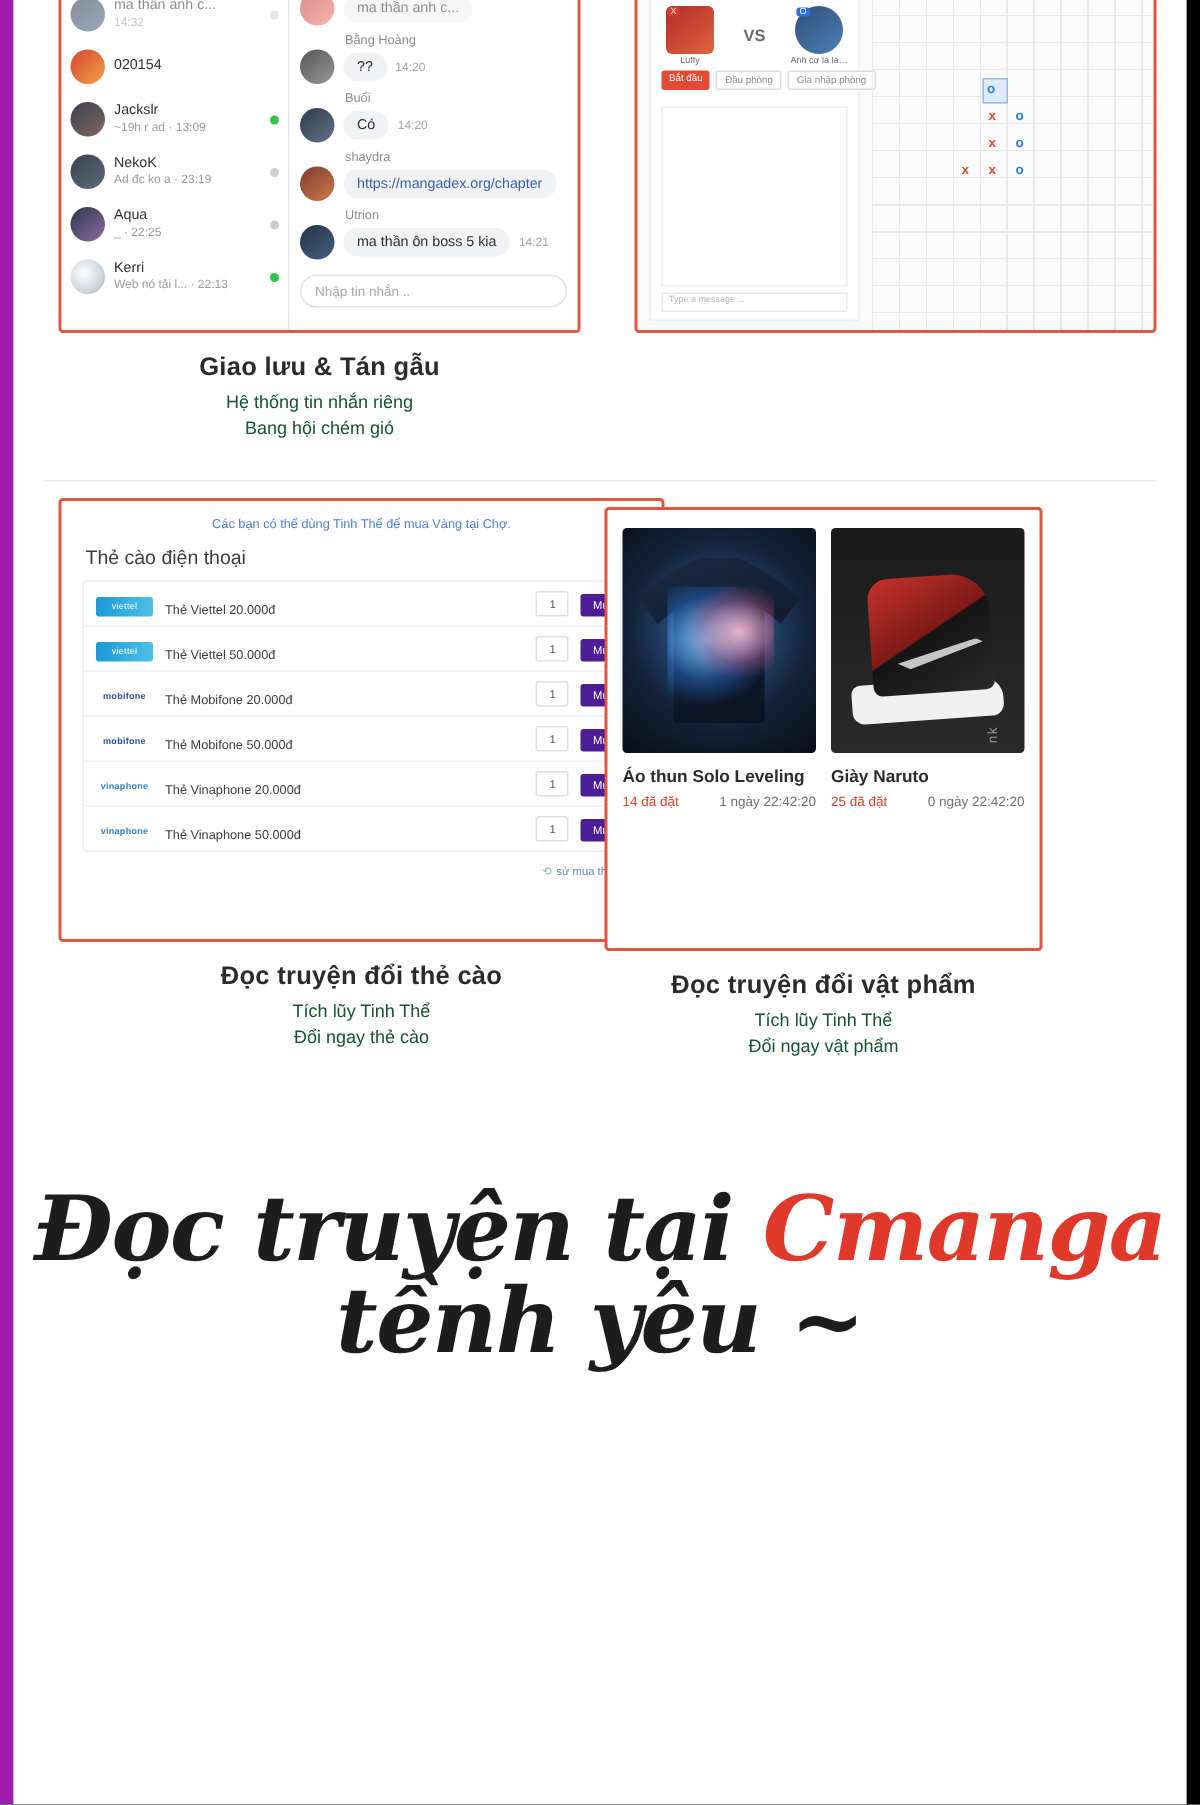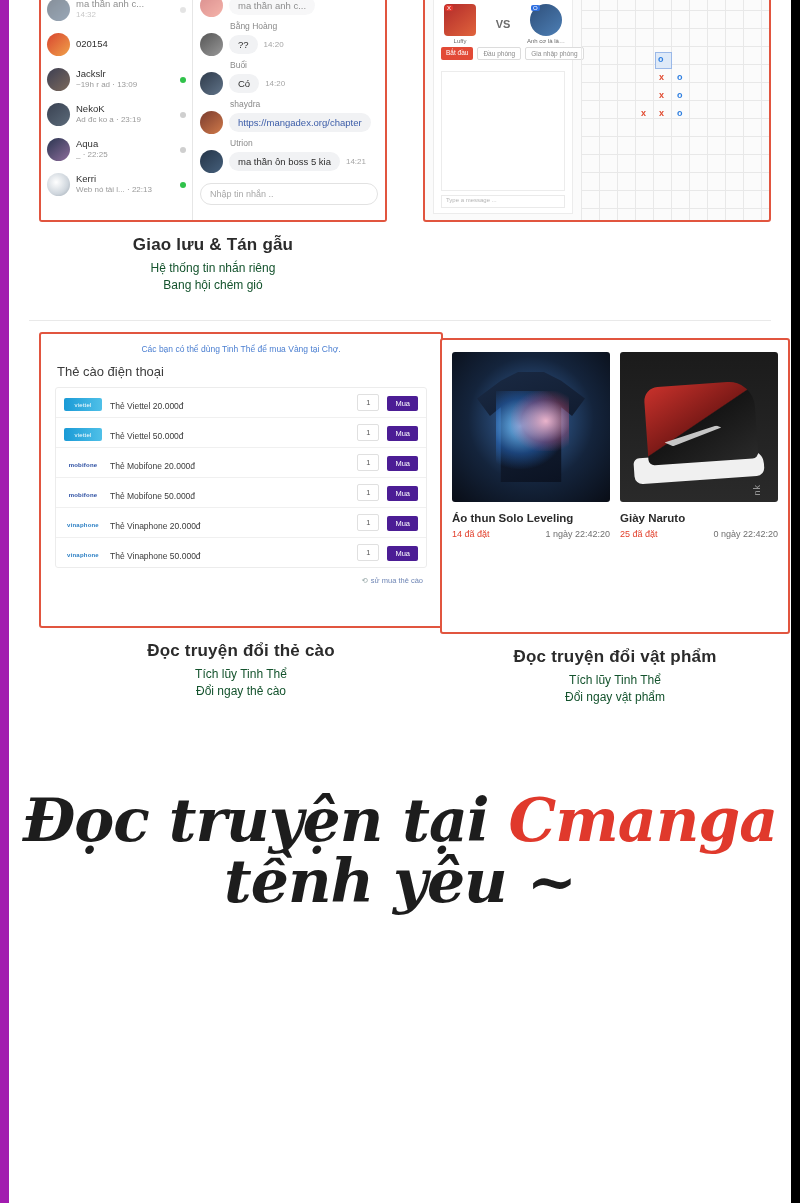--- a/index.html
+++ b/index.html
@@ -595,21 +595,21 @@
     </div>
     <div class="caption">
       <div class="title">Đọc truyện đổi thẻ cào</div>
       <div class="sub">
         <div>Tích lũy Tinh Thể</div>
         <div>Đổi ngay thẻ cào</div>
       </div>
     </div>
   </div>
 
-  <div class="feature" style="left:431px; top:338px; width:350px;">
+  <div class="feature" style="left:394px; top:338px; width:292px;">
     <div class="shot item-shot" style="height:296px;">
       <div class="item-row">
         <div class="item-card">
           <div class="item-img tee">
             <div class="tee-shape"></div>
             <div class="glow"></div>
             <div class="glow2"></div>
           </div>
           <div class="item-name">Áo thun Solo Leveling</div>
           <div class="item-stats">

